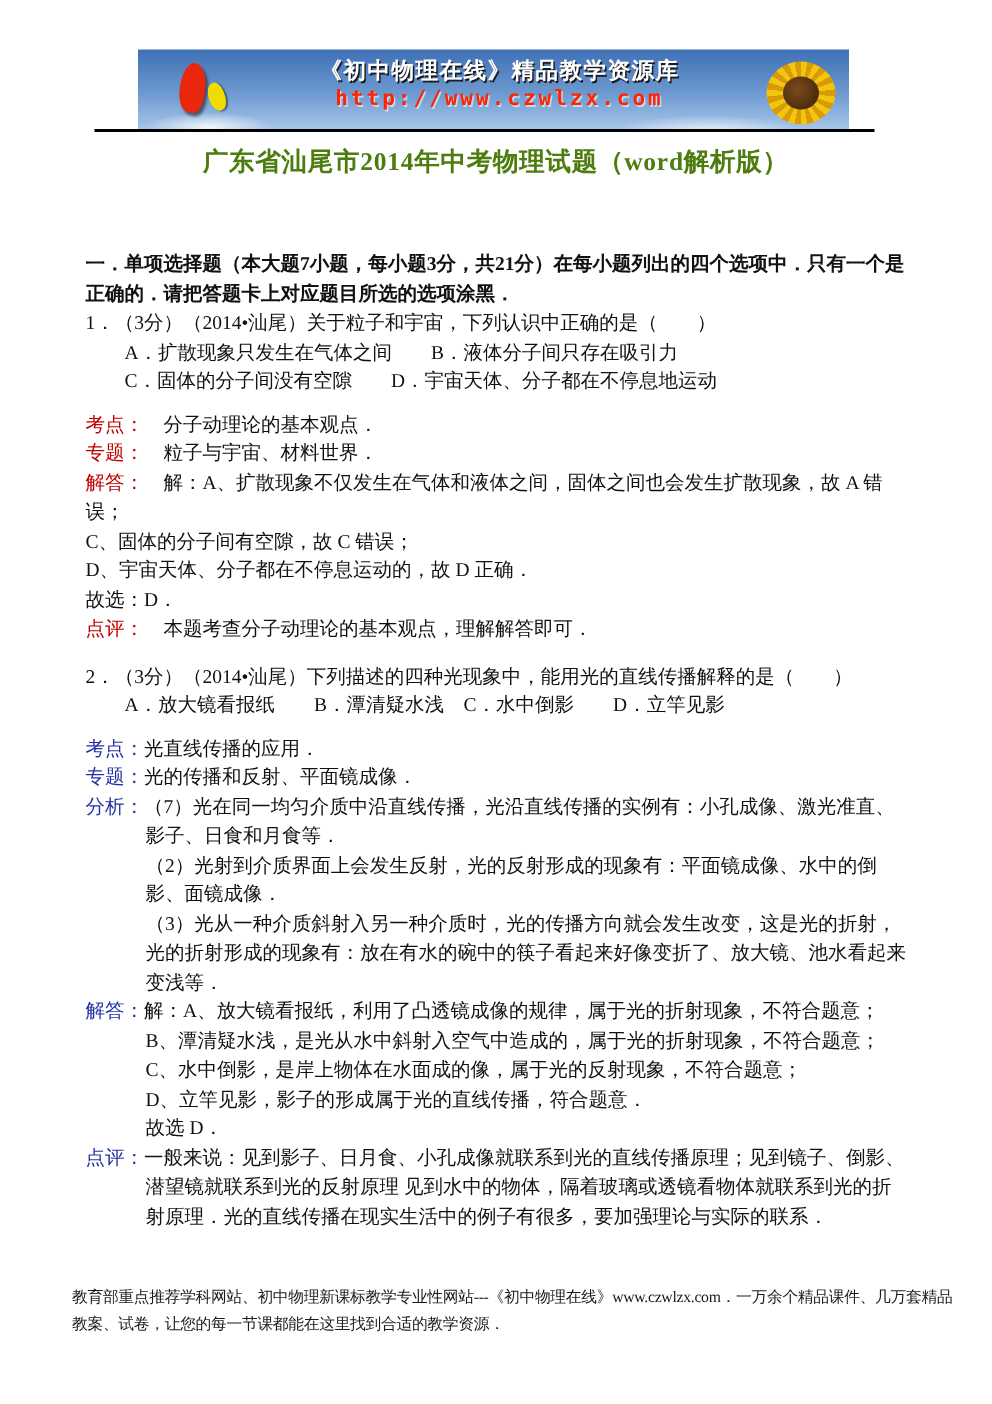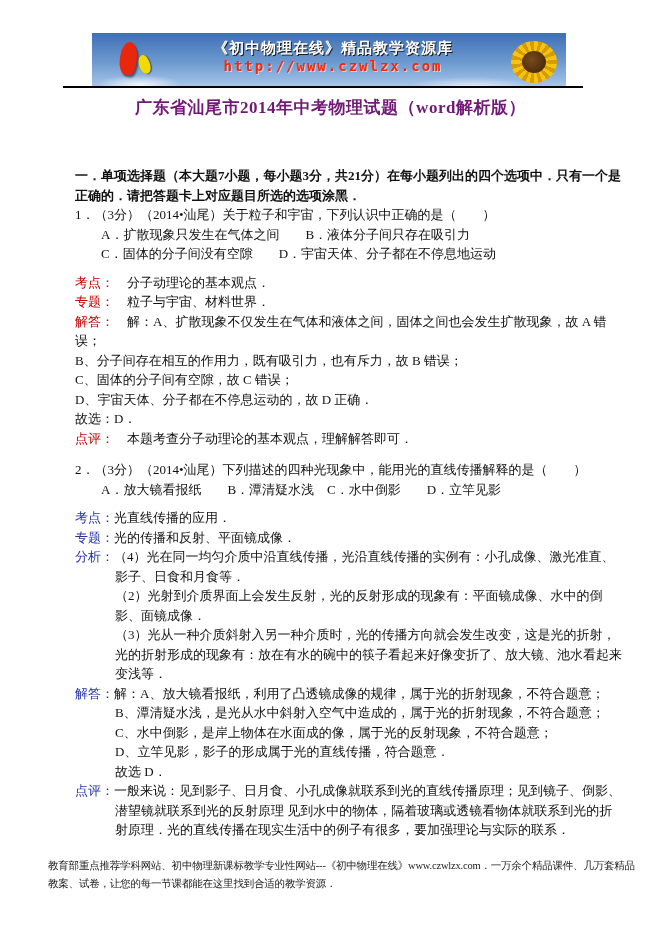--- a/index.html
+++ b/index.html
@@ -43,24 +43,24 @@
     position:absolute;right:9px;top:8px;width:46px;height:42px;border-radius:50%;
     background:repeating-conic-gradient(#f3c50e 0 12deg,#d99b05 12deg 24deg);
   }
   .sunflower::after{
     content:"";position:absolute;inset:10px 11px 10px 11px;border-radius:50%;
     background:radial-gradient(circle at 40% 40%,#7a4a1c,#3a2106);
   }
   .head-rule{position:absolute;left:63px;top:86px;width:520px;border-bottom:2px solid #000;}
   .doc-title{
     position:absolute;left:0;right:0;top:96px;text-align:center;
-    font-size:17px;line-height:24px;font-weight:bold;color:#701a75;letter-spacing:0.5px;
+    font-size:17px;line-height:24px;font-weight:bold;color:#4d7c0f;letter-spacing:0.5px;
   }
   
-  .content{margin:0 75px;width:547px;}
+  .content{margin:0 57px;width:547px;}
   .sec-heading{font-weight:bold;margin:5px 0 0 0;}
   .stem{margin:0;}
   .opts{margin:0;padding-left:26px;}
   .ans{margin-top:9px;}
   .row{margin:0;}
   .lbl{font-weight:normal;}
   .q1 .lbl{color:#c00000;}
   .q2 .lbl{color:#2433a4;}
   .tab{display:inline-block;width:13px;}
   .q2 .hang{padding-left:40px;text-indent:-40px;}
@@ -97,36 +97,35 @@
 
   <div class="q1">
     <p class="stem">1．（3分）（2014•汕尾）关于粒子和宇宙，下列认识中正确的是（　　）</p>
     <p class="opts">A．扩散现象只发生在气体之间　　B．液体分子间只存在吸引力</p>
     <p class="opts">C．固体的分子间没有空隙　　D．宇宙天体、分子都在不停息地运动</p>
 
     <div class="ans">
       <p class="row"><span class="lbl">考点：</span><span class="tab"></span><span>分子动理论的基本观点．</span></p>
       <p class="row"><span class="lbl">专题：</span><span class="tab"></span><span>粒子与宇宙、材料世界．</span></p>
       <p class="row"><span class="lbl">解答：</span><span class="tab"></span><span>解：A、扩散现象不仅发生在气体和液体之间，固体之间也会发生扩散现象，故 A 错误；</span></p>
-      <p class="row"><span>B、分子间存在相互的作用力，既有吸引力，也有斥力，故 B 错误；</span></p>
       <p class="row"><span>C、固体的分子间有空隙，故 C 错误；</span></p>
       <p class="row"><span>D、宇宙天体、分子都在不停息运动的，故 D 正确．</span></p>
       <p class="row"><span>故选：D．</span></p>
       <p class="row"><span class="lbl">点评：</span><span class="tab"></span><span>本题考查分子动理论的基本观点，理解解答即可．</span></p>
     </div>
   </div>
 
   <div class="q2 q2-wrap">
     <p class="stem">2．（3分）（2014•汕尾）下列描述的四种光现象中，能用光的直线传播解释的是（　　）</p>
     <p class="opts">A．放大镜看报纸　　B．潭清疑水浅　C．水中倒影　　D．立竿见影</p>
 
     <div class="ans">
       <p class="row hang"><span class="lbl">考点：</span><span>光直线传播的应用．</span></p>
       <p class="row hang"><span class="lbl">专题：</span><span>光的传播和反射、平面镜成像．</span></p>
-      <p class="row hang"><span class="lbl">分析：</span><span>（4）光在同一均匀介质中沿直线传播，光沿直线传播的实例有：小孔成像、激光准直、影子、日食和月食等．</span></p>
+      <p class="row hang"><span class="lbl">分析：</span><span>（7）光在同一均匀介质中沿直线传播，光沿直线传播的实例有：小孔成像、激光准直、影子、日食和月食等．</span></p>
       <p class="row ind"><span>（2）光射到介质界面上会发生反射，光的反射形成的现象有：平面镜成像、水中的倒影、面镜成像．</span></p>
       <p class="row ind"><span>（3）光从一种介质斜射入另一种介质时，光的传播方向就会发生改变，这是光的折射，光的折射形成的现象有：放在有水的碗中的筷子看起来好像变折了、放大镜、池水看起来变浅等．</span></p>
       <p class="row hang"><span class="lbl">解答：</span><span>解：A、放大镜看报纸，利用了凸透镜成像的规律，属于光的折射现象，不符合题意；</span></p>
       <p class="row ind"><span>B、潭清疑水浅，是光从水中斜射入空气中造成的，属于光的折射现象，不符合题意；</span></p>
       <p class="row ind"><span>C、水中倒影，是岸上物体在水面成的像，属于光的反射现象，不符合题意；</span></p>
       <p class="row ind"><span>D、立竿见影，影子的形成属于光的直线传播，符合题意．</span></p>
       <p class="row ind"><span>故选 D．</span></p>
       <p class="row hang"><span class="lbl">点评：</span><span>一般来说：见到影子、日月食、小孔成像就联系到光的直线传播原理；见到镜子、倒影、潜望镜就联系到光的反射原理 见到水中的物体，隔着玻璃或透镜看物体就联系到光的折射原理．光的直线传播在现实生活中的例子有很多，要加强理论与实际的联系．</span></p>
     </div>
   </div>

